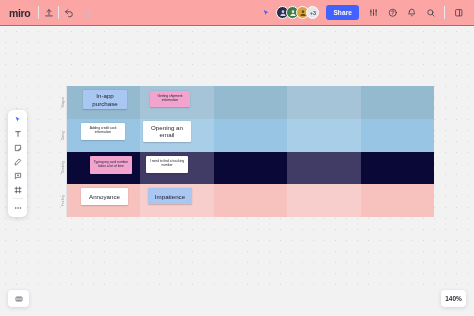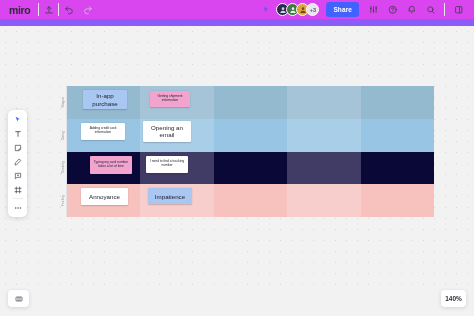--- a/index.html
+++ b/index.html
@@ -27,22 +27,22 @@
     background-color: #f2f2f3;
     background-image: radial-gradient(circle, #d8d8dc 0.6px, transparent 0.7px);
     background-size: 11px 11px;
   }
 
   
   #topbar {
     position: absolute;
     left: 0; top: 0;
     width: 474px; height: 26px;
-    background: #d946ef;
-    border-bottom: 7px solid #8b5cf6;
+    background: #fca5a5;
+    border-bottom: 1px solid #8b5cf6;
     display: flex;
     z-index: 40;
   }
   .tb-left { display: flex; align-items: center; padding-left: 9px; gap: 0px; }
   .logo {
     font-family: "Liberation Sans", sans-serif;
     font-size: 10.5px;
     font-weight: 700;
     letter-spacing: -0.4px;
     color: #2b2b35;

